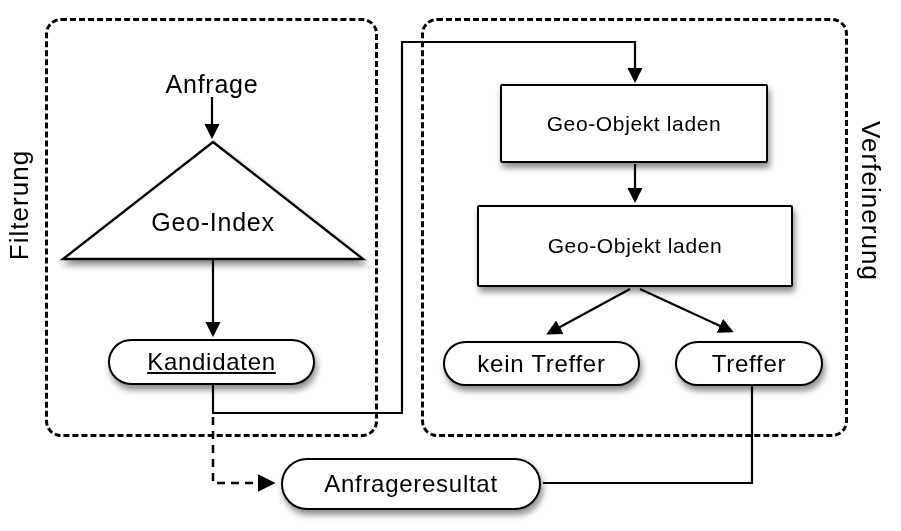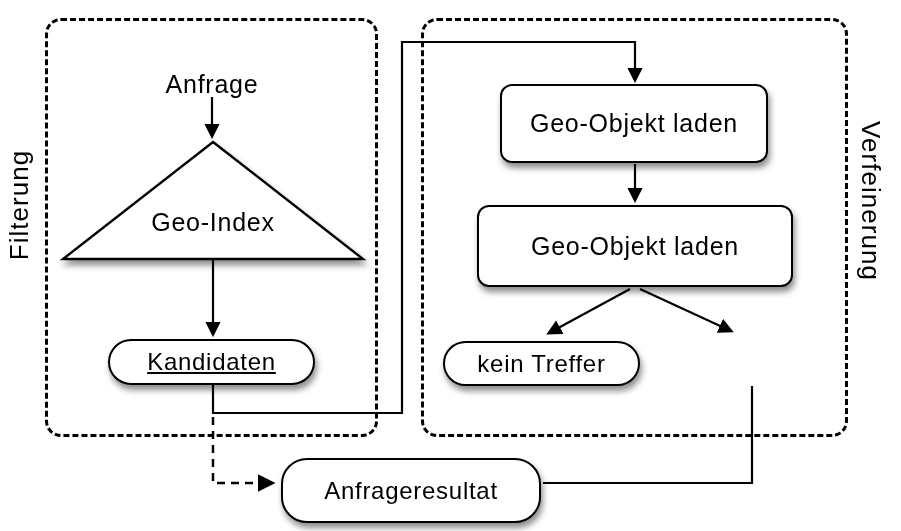--- a/index.html
+++ b/index.html
@@ -29,28 +29,28 @@
     background:#fff;
     border:2.5px solid #000;
     box-sizing:border-box;
     font-size:24px;
     letter-spacing:0.03em;
     z-index:3;
     box-shadow:2px 5px 6px rgba(0,0,0,0.45);
     white-space:nowrap;
   }
   .pill{border-radius:26px;}
-  .rect{border-radius:12px;border-width:2.2px;font-size:25px;}
+  .rect{border-radius:2px;border-width:2.2px;font-size:21px;}
 
   #node-kandidaten{left:108px;top:339px;width:207px;height:46px;text-decoration:underline;}
   #node-box1{left:500px;top:84px;width:268px;height:79px;}
   #node-box2{left:477px;top:205px;width:316px;height:82px;}
   #node-kein-treffer{left:443px;top:341px;width:197px;height:45px;}
   #node-treffer{left:675px;top:341px;width:148px;height:45px;}
-  #node-anfrageresultat{left:281px;top:458px;width:260px;height:65px;}
+  #node-anfrageresultat{left:281px;top:458px;width:260px;height:52px;}
 
   .free-label{
     position:absolute;z-index:3;
     font-size:25px;letter-spacing:0.03em;
     text-align:center;
   }
   #label-anfrage{left:112px;top:70px;width:200px;height:28px;line-height:28px;}
   #label-geo-index{left:113px;top:208px;width:200px;height:28px;line-height:28px;z-index:3;}
 
   .side-label{
@@ -113,16 +113,17 @@
   <div class="free-label" id="label-geo-index">Geo-Index</div>
 
   <div class="node pill" id="node-kandidaten">Kandidaten</div>
 
   <div class="node rect" id="node-box1">Geo-Objekt laden</div>
 
   <div class="node rect" id="node-box2">Geo-Objekt laden</div>
 
   <div class="node pill" id="node-kein-treffer">kein Treffer</div>
 
+  <div class="node pill" id="node-treffer">Treffer</div>
 
   <div class="node pill" id="node-anfrageresultat">Anfrageresultat</div>
 
 </div>
 
 </body></html>

